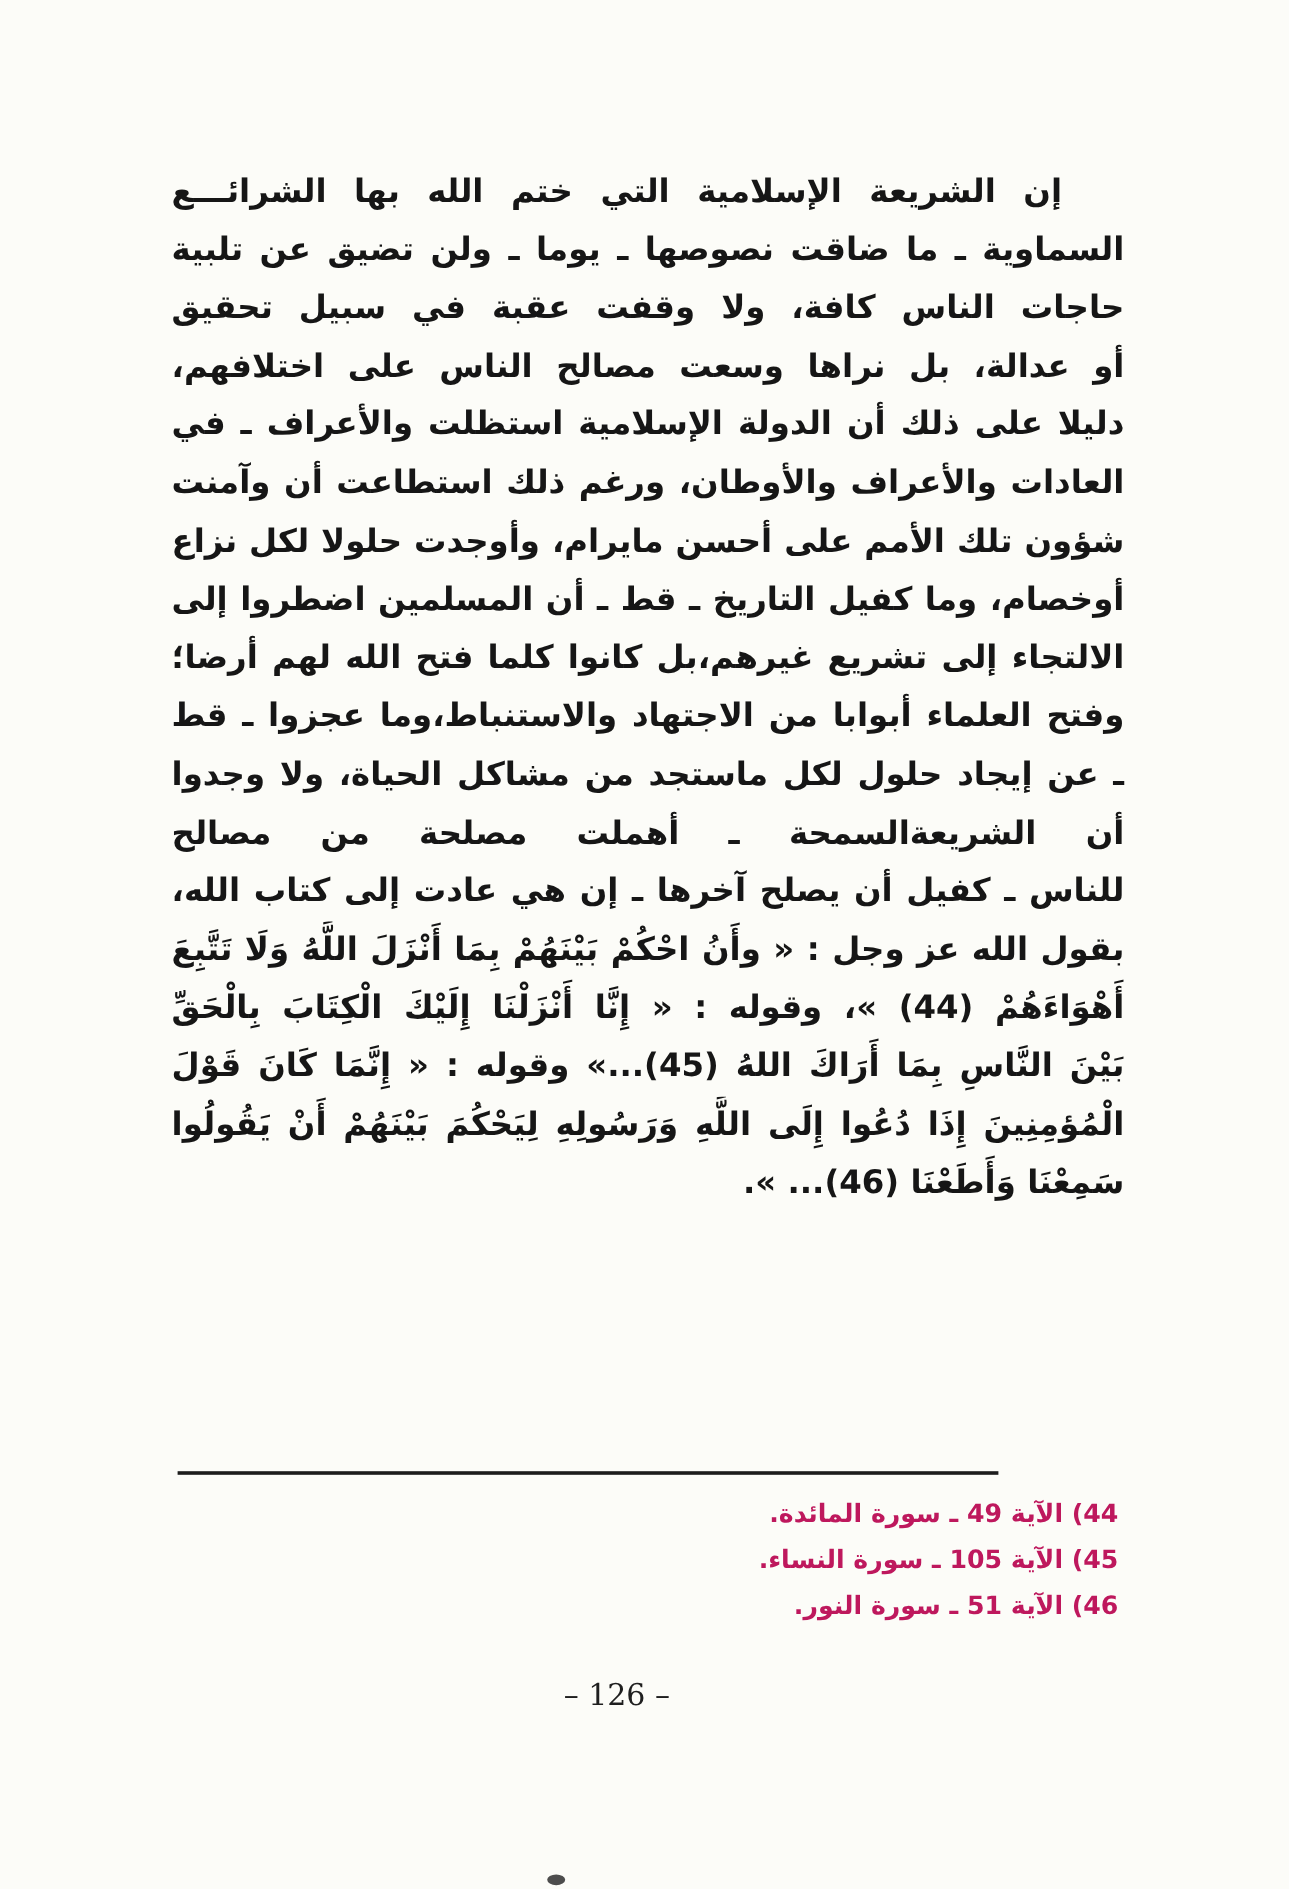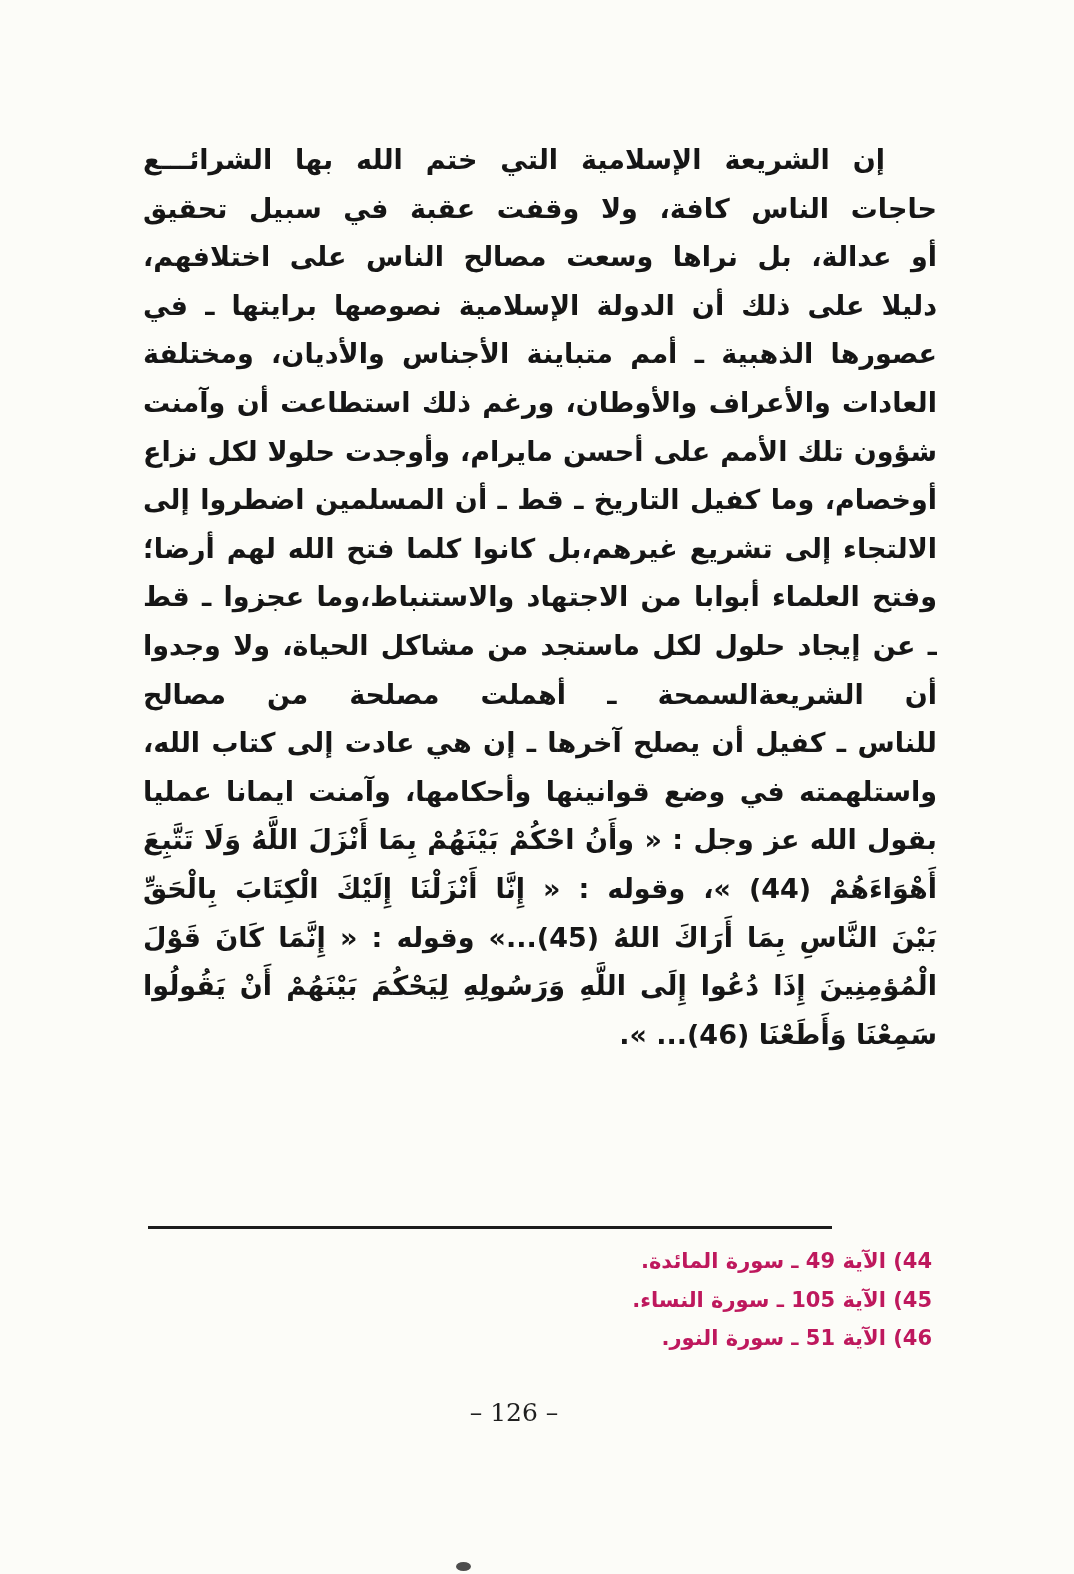--- a/index.html
+++ b/index.html
@@ -98,33 +98,32 @@
     opacity: 0.9;
   }
 </style>
 </head>
 <body>
 
 <div class="page">
 
   <div class="body-text" dir="rtl">
     <div class="line">إن الشريعة الإسلامية التي ختم الله بها الشرائـــع</div>
+    <div class="line">السماوية ـ ما ضاقت نصوصها ـ يوما ـ ولن تضيق عن تلبية</div>
     <div class="line">حاجات الناس كافة، ولا وقفت عقبة في سبيل تحقيق مصلحة</div>
     <div class="line">أو عدالة، بل نراها وسعت مصالح الناس على اختلافهم، وكفى</div>
-    <div class="line">دليلا على ذلك أن الدولة الإسلامية نصوصها برايتها ـ في</div>
-    <div class="line">عصورها الذهبية ـ أمم متباينة الأجناس والأديان، ومختلفة</div>
+    <div class="line">دليلا على ذلك أن الدولة الإسلامية استظلت والأعراف ـ في</div>
     <div class="line">العادات والأعراف والأوطان، ورغم ذلك استطاعت أن وآمنت</div>
     <div class="line">شؤون تلك الأمم على أحسن مايرام، وأوجدت حلولا لكل نزاع</div>
     <div class="line">أوخصام، وما كفيل التاريخ ـ قط ـ أن المسلمين اضطروا إلى</div>
     <div class="line">الالتجاء إلى تشريع غيرهم،بل كانوا كلما فتح الله لهم أرضا؛ إلا</div>
     <div class="line">وفتح العلماء أبوابا من الاجتهاد والاستنباط،وما عجزوا ـ قط</div>
     <div class="line">ـ عن إيجاد حلول لكل ماستجد من مشاكل الحياة، ولا وجدوا</div>
     <div class="line">أن الشريعةالسمحة ـ أهملت مصلحة من مصالح العباد.فالتشريع</div>
     <div class="line">للناس ـ كفيل أن يصلح آخرها ـ إن هي عادت إلى كتاب الله،</div>
-    <div class="line">واستلهمته في وضع قوانينها وأحكامها، وآمنت ايمانا عمليا</div>
     <div class="line">بقول الله عز وجل : « وأَنُ احْكُمْ بَيْنَهُمْ بِمَا أَنْزَلَ اللَّهُ وَلَا تَتَّبِعَ</div>
     <div class="line">أَهْوَاءَهُمْ (44) »، وقوله : « إِنَّا أَنْزَلْنَا إِلَيْكَ الْكِتَابَ بِالْحَقِّ لِتَحْكُمَ</div>
     <div class="line">بَيْنَ النَّاسِ بِمَا أَرَاكَ اللهُ (45)...» وقوله : « إِنَّمَا كَانَ قَوْلَ</div>
     <div class="line">الْمُؤمِنِينَ إِذَا دُعُوا إِلَى اللَّهِ وَرَسُولِهِ لِيَحْكُمَ بَيْنَهُمْ أَنْ يَقُولُوا</div>
     <div class="line">سَمِعْنَا وَأَطَعْنَا (46)... ».</div>
   </div>
 
   <div class="footnote-rule"></div>
 
   <div class="footnotes" dir="rtl">

